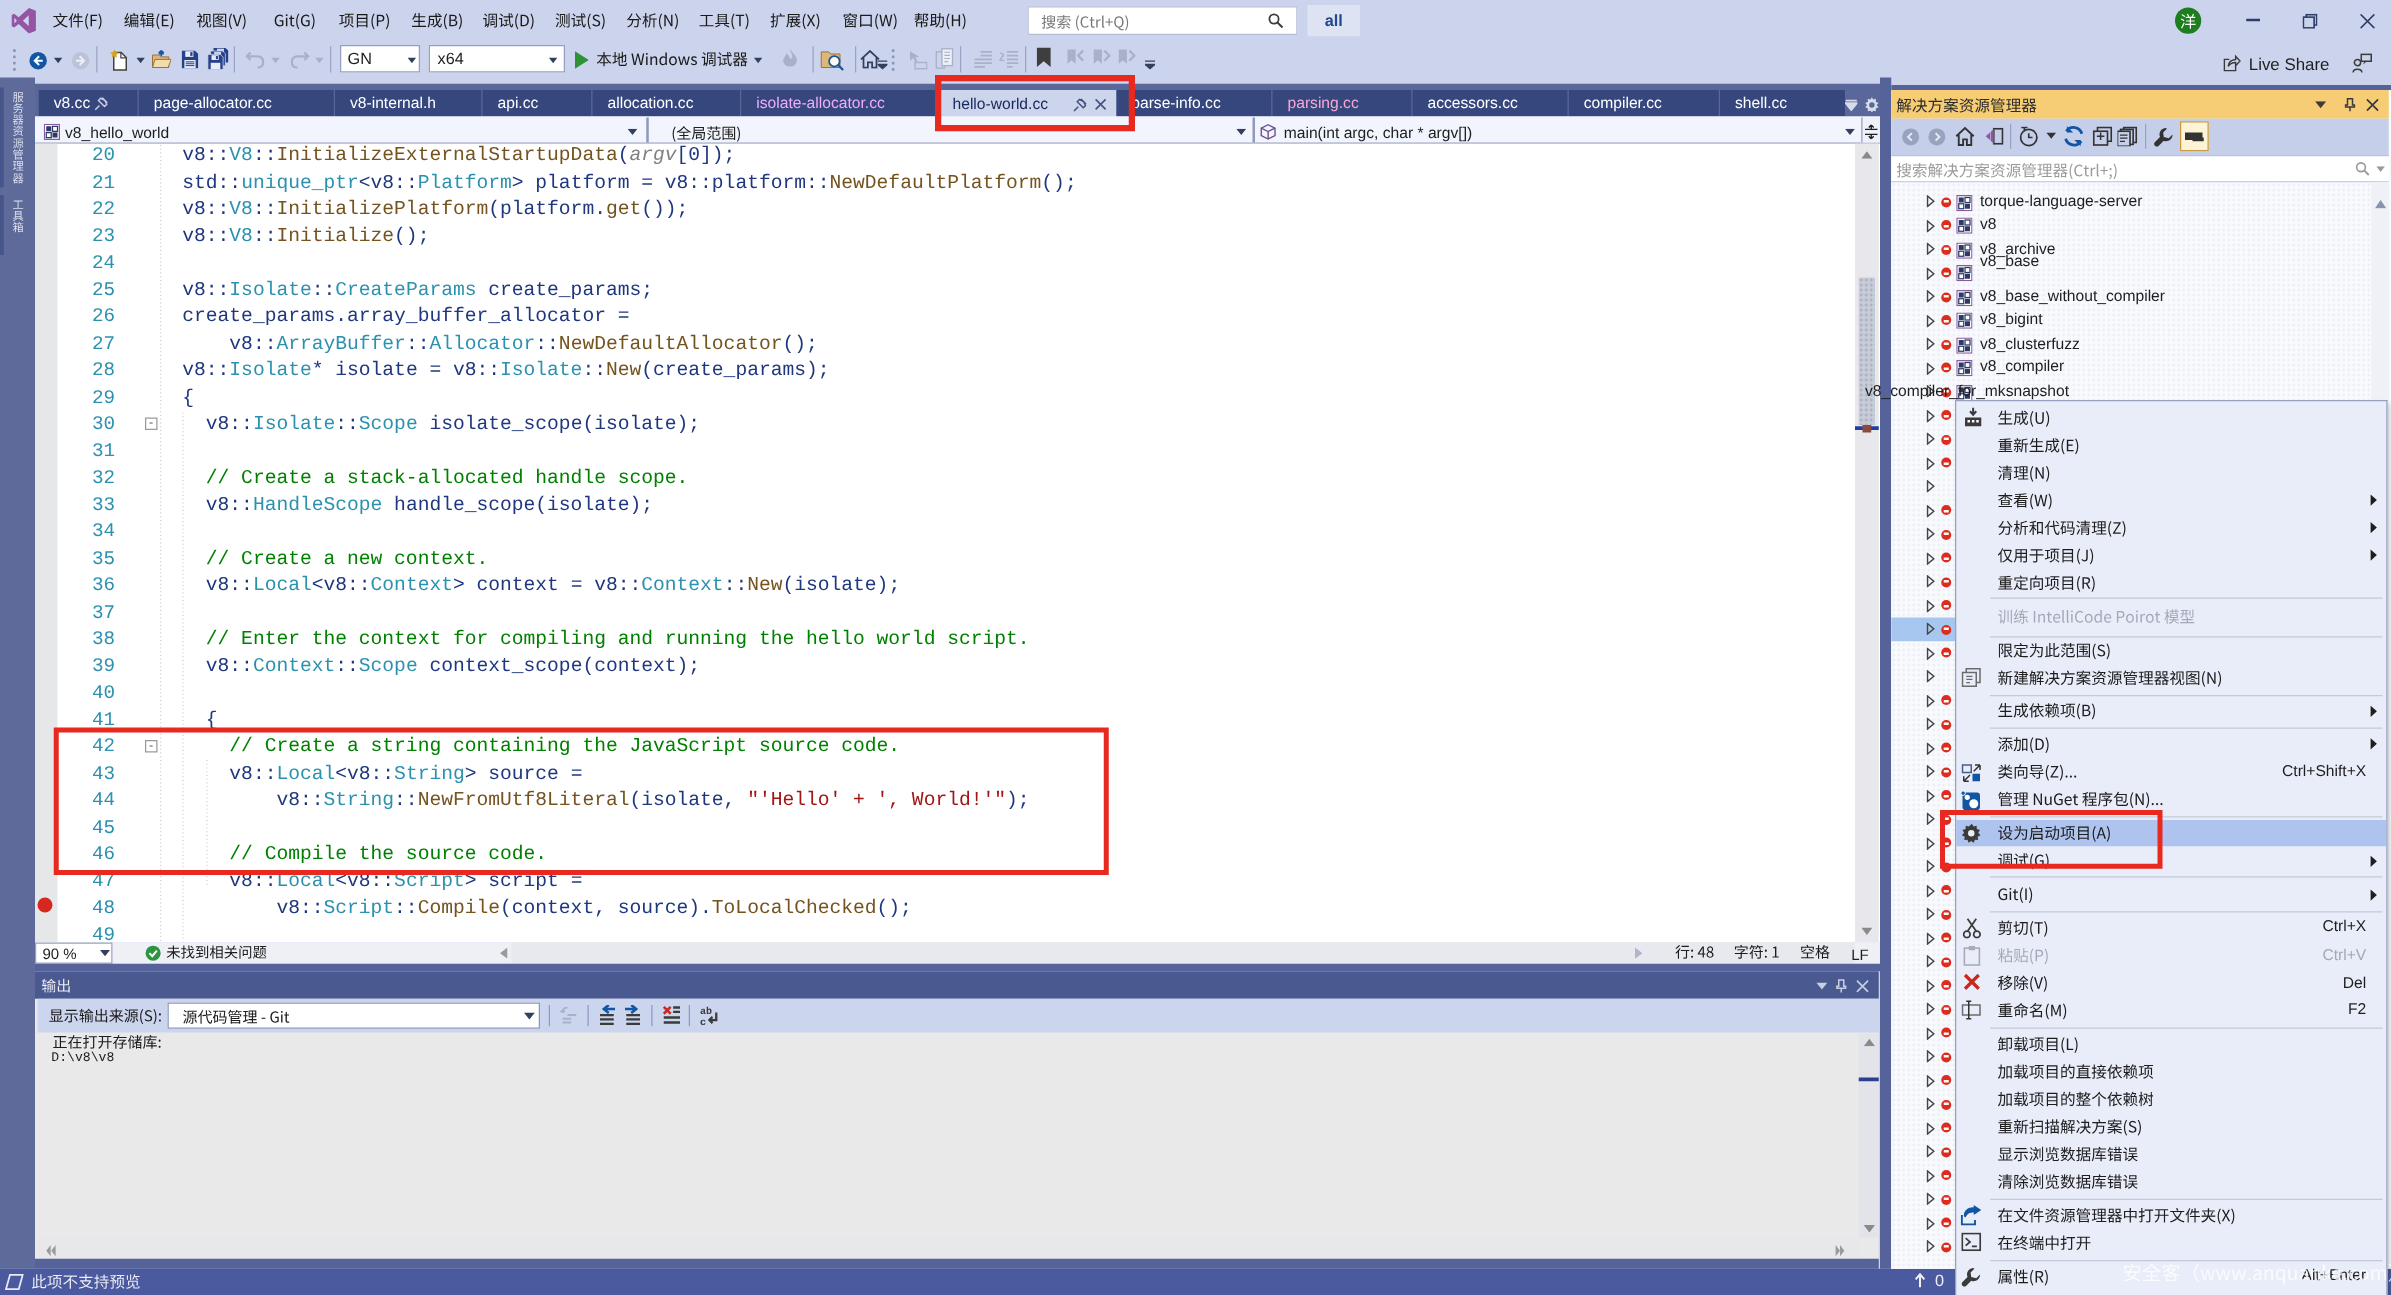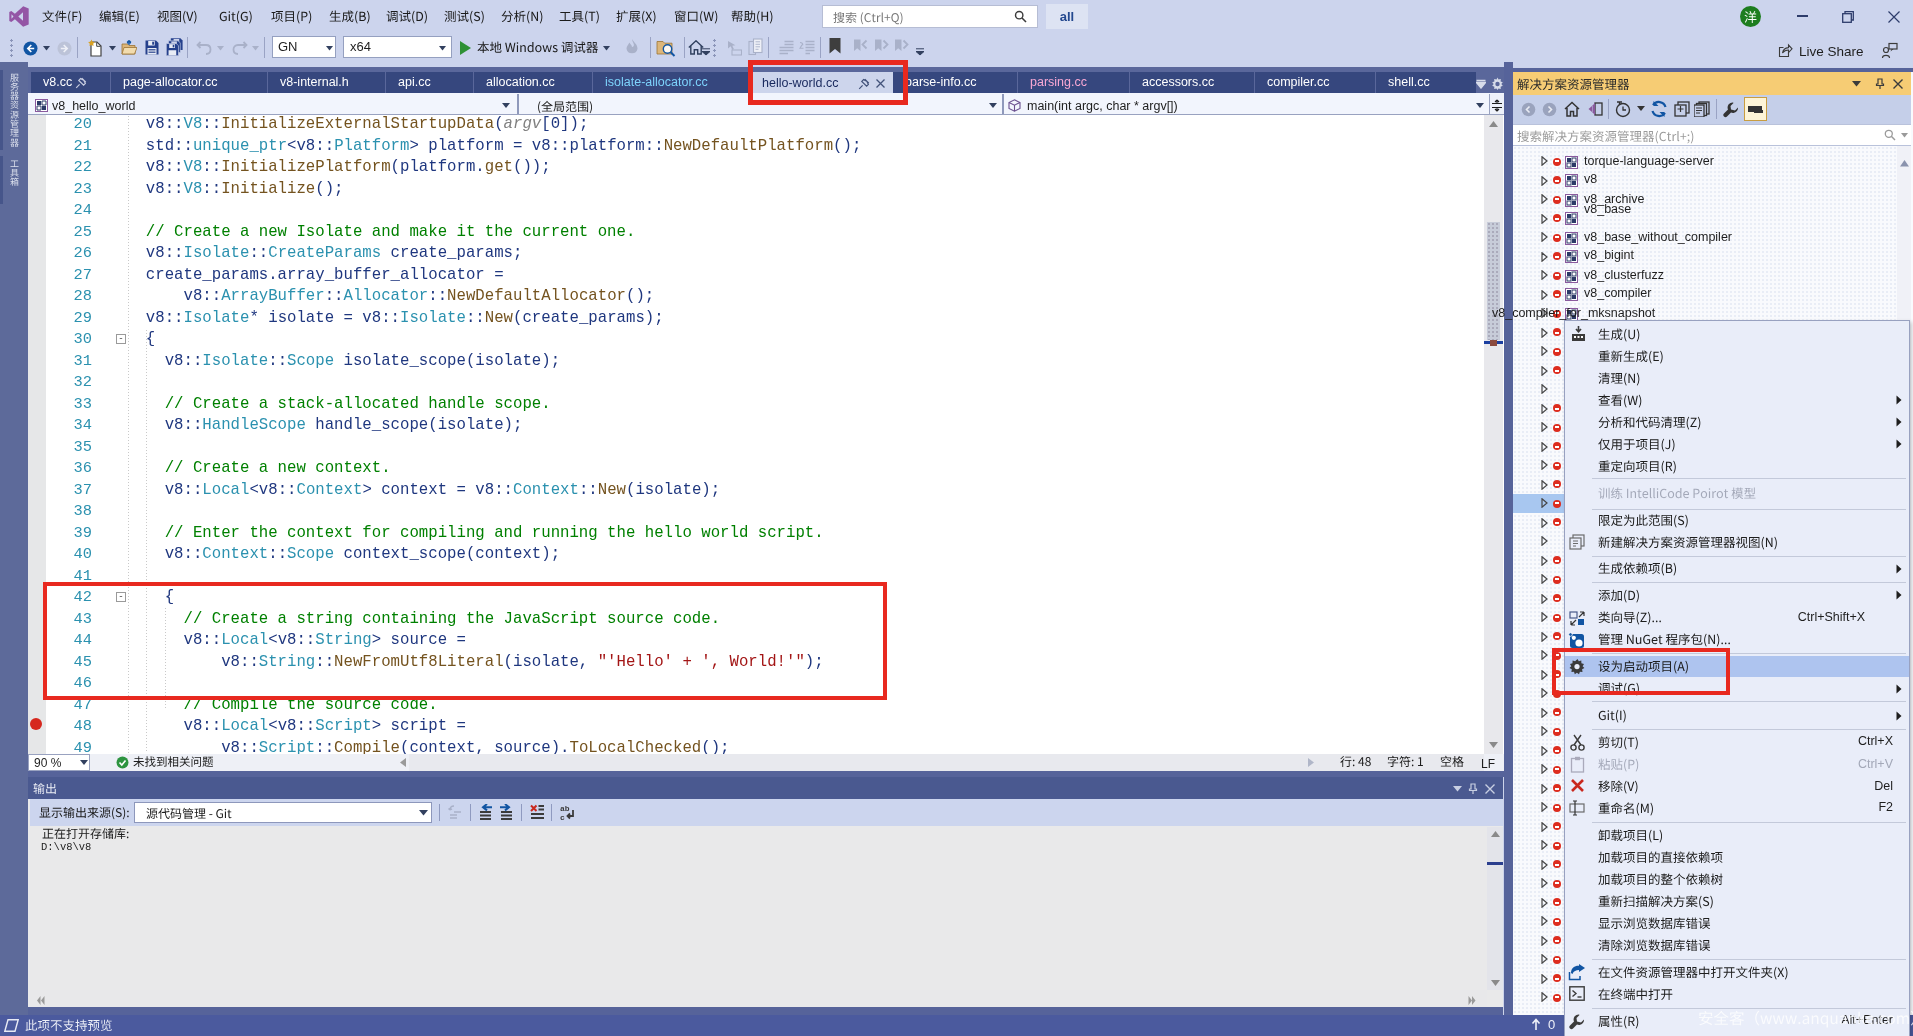--- a/index.html
+++ b/index.html
@@ -526,21 +526,21 @@
 <div style="position:absolute;left:268px;top:72px;width:117px;height:35px;background:#36477e;">
     <div style="font:12.5px 'Liberation Sans',sans-serif;color:#fff;padding:3px 0 0 12px;white-space:nowrap">v8-internal.h</div>
   </div>
 <div style="position:absolute;left:386px;top:72px;width:87px;height:21px;background:#36477e;">
     <div style="font:12.5px 'Liberation Sans',sans-serif;color:#fff;padding:3px 0 0 12px;white-space:nowrap">api.cc</div>
   </div>
 <div style="position:absolute;left:474px;top:72px;width:118px;height:21px;background:#36477e;">
     <div style="font:12.5px 'Liberation Sans',sans-serif;color:#fff;padding:3px 0 0 12px;white-space:nowrap">allocation.cc</div>
   </div>
 <div style="position:absolute;left:593px;top:72px;width:155px;height:21px;background:#36477e;">
-    <div style="font:12.5px 'Liberation Sans',sans-serif;color:#7dd3fc;padding:3px 0 0 12px;white-space:nowrap">isolate-allocator.cc</div>
+    <div style="font:12.5px 'Liberation Sans',sans-serif;color:#f0abfc;padding:3px 0 0 12px;white-space:nowrap">isolate-allocator.cc</div>
   </div>
 <svg style="position:absolute;left:75px;top:77px" width="12" height="12" viewBox="0 0 12 12">
     <g stroke="#c8cde0" fill="none" stroke-width="1.2">
       <path d="M6.8 1.2 L10.8 5.2 M8.8 3.2 L5.6 1.6 L3.8 3.4 L8.6 8.2 L10.4 6.4 Z M4.6 7.4 L1.2 10.8"></path>
     </g>
   </svg>
 <div style="position:absolute;left:893px;top:72px;width:124px;height:21px;background:#36477e;">
     <div style="font:12.5px 'Liberation Sans',sans-serif;color:#fff;padding:3px 0 0 12px;white-space:nowrap">parse-info.cc</div>
   </div>
 <div style="position:absolute;left:1018px;top:72px;width:111px;height:21px;background:#36477e;">
@@ -706,21 +706,20 @@
 <div style="position:absolute;left:127.5px;top:116px;width:1px;height:637px;background-image:linear-gradient(#c9c9c9 1px,transparent 1px);background-size:1px 3px"></div>
 <div style="position:absolute;left:146px;top:330px;width:1px;height:423px;background-image:linear-gradient(#c9c9c9 1px,transparent 1px);background-size:1px 3px"></div>
 <div style="position:absolute;left:164.5px;top:608px;width:1px;height:100px;background-image:linear-gradient(#c9c9c9 1px,transparent 1px);background-size:1px 3px"></div>
 <div style="position:absolute;left:116px;top:333.5px;width:10px;height:10px;border:1px solid #9a9a9a;background:#fff;font:9px/8px 'Liberation Mono',monospace;text-align:center;color:#444">-</div>
 <div style="position:absolute;left:116px;top:591.5px;width:10px;height:10px;border:1px solid #9a9a9a;background:#fff;font:9px/8px 'Liberation Mono',monospace;text-align:center;color:#444">-</div>
 <pre id="codepre" style="position:absolute;left:127px;top:114.2px;margin:0;font:15.7px/21.5px 'Liberation Mono',monospace;color:#1f377f">  v8::<i class="t">V8</i>::<i class="f">InitializeExternalStartupData</i>(<i class="p">argv</i>[0]);
   std::<i class="t">unique_ptr</i>&lt;v8::<i class="t">Platform</i>&gt; platform = v8::platform::<i class="f">NewDefaultPlatform</i>();
   v8::<i class="t">V8</i>::<i class="f">InitializePlatform</i>(platform.<i class="f">get</i>());
   v8::<i class="t">V8</i>::<i class="f">Initialize</i>();
 
-<i class="g">  // Create a new Isolate and make it the current one.</i>
   v8::<i class="t">Isolate</i>::<i class="t">CreateParams</i> create_params;
   create_params.array_buffer_allocator =
       v8::<i class="t">ArrayBuffer</i>::<i class="t">Allocator</i>::<i class="f">NewDefaultAllocator</i>();
   v8::<i class="t">Isolate</i>* isolate = v8::<i class="t">Isolate</i>::<i class="f">New</i>(create_params);
   {
     v8::<i class="t">Isolate</i>::<i class="t">Scope</i> isolate_scope(isolate);
 
 <i class="g">    // Create a stack-allocated handle scope.</i>
     v8::<i class="t">HandleScope</i> handle_scope(isolate);
 
@@ -1521,21 +1520,21 @@
       <use href="#q123" x="24.0"></use>
       <use href="#q139" x="48.0"></use>
       <use href="#q2" x="72.0"></use>
       <use href="#q117" x="80.1"></use>
       <use href="#q4" x="94.6"></use>
       <use href="#q140" x="102.7"></use>
       <use href="#q140" x="109.4"></use>
       <use href="#q140" x="116.0"></use>
     </g>
   </svg>
-<div style="position:absolute;left:1770px;top:609.5px;width:123px;text-align:center;font:12.5px 'Liberation Sans',sans-serif;color:#1e1e1e">Ctrl+Shift+X</div>
+<div style="position:absolute;left:1770px;top:609.5px;width:123px;text-align:right;font:12.5px 'Liberation Sans',sans-serif;color:#1e1e1e">Ctrl+Shift+X</div>
 <svg style="position:absolute;left:1569px;top:610px" width="16" height="16" viewBox="0 0 16 16">
     <rect x="1" y="2" width="7" height="6" fill="none" stroke="#4a5a8a" stroke-width="1.2"></rect>
     <rect x="9" y="9" width="6" height="6" fill="#1155a3"></rect>
     <path d="M11 2 L15 2 M15 2 V6 M15 2 L10 7" stroke="#333" stroke-width="1.2" fill="none"></path>
     <path d="M2 11 L2 15 M2 15 H6 M2 15 L7 10" stroke="#333" stroke-width="1.2" fill="none"></path>
   </svg>
 <svg style="position:absolute;left:1598px;top:644.0px;overflow:visible" width="1" height="1">
     <g fill="#1e1e1e" transform="scale(0.5208)">
       <use href="#q65" x="0.0"></use>
       <use href="#q66" x="24.0"></use>

